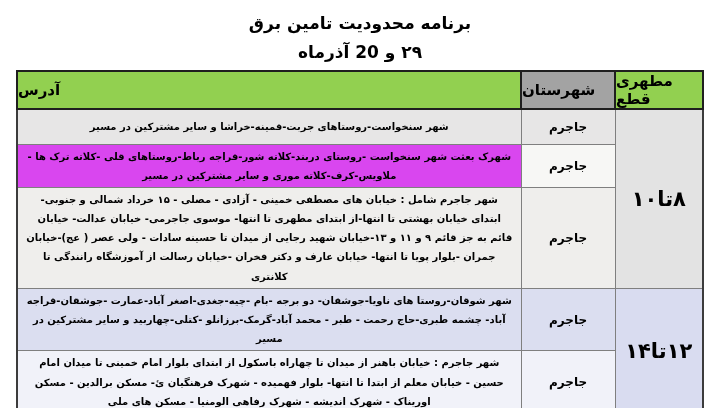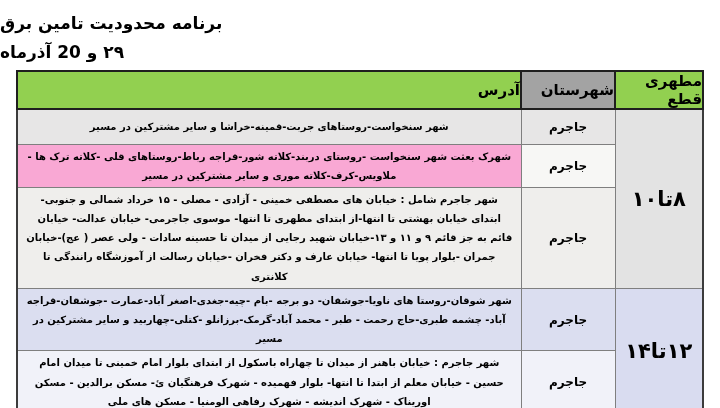--- a/index.html
+++ b/index.html
@@ -1,27 +1,27 @@
 <!DOCTYPE html>
 <html dir="rtl" lang="fa"><head>
 <meta charset="utf-8">
 <style>
   * { box-sizing: border-box; margin: 0; padding: 0; }
   html, body { width: 720px; height: 408px; background: #ffffff; overflow: hidden; }
   body { font-family: "DejaVu Sans", sans-serif; color: #000; }
 
-  .title-block { text-align: left; padding-top: 9px; }
+  .title-block { text-align: center; padding-top: 9px; }
   .title-line { font-size: 17px; font-weight: bold; line-height: 29px; color: #000; }
 
   table.outage { border-collapse: collapse; table-layout: fixed; width: 686px; margin: 3px auto 0 auto; border: 2px solid #3c3c3c; }
   col.c-time { width: 88px; }
   col.c-county { width: 94px; }
   col.c-address { width: 504px; }
 
-  th { border: 2px solid #1f1f1f; font-weight: bold; font-size: 15px; height: 36px; text-align: right; vertical-align: middle; }
+  th { border: 2px solid #1f1f1f; font-weight: bold; font-size: 15px; height: 36px; text-align: left; vertical-align: middle; }
   td { border: 1px solid #7f7f7f; font-weight: bold; text-align: center; vertical-align: middle; color: #000; }
 
   td.address { font-size: 10px; line-height: 1.92; padding: 2px 8px; text-align: center; }
   td.county { font-size: 12px; }
   td.time { font-size: 21px; letter-spacing: 0.5px; margin-top: 27px; }
 
   tr.r1 { height: 35px; }
   tr.r2 { height: 43px; }
   tr.r3 { height: 70px; }
   tr.r4 { height: 45px; }
@@ -51,21 +51,21 @@
       </tr>
     </thead>
     <tbody>
       <tr class="r1">
         <td class="time" rowspan="3" style="background-color: rgb(227, 227, 227);">۸تا۱۰</td>
         <td class="county" style="background-color: rgb(231, 230, 230);">جاجرم</td>
         <td class="address" style="background-color: rgb(231, 230, 230);">شهر سنخواست-روستاهای جربت-قمینه-خراشا و سایر مشترکین در مسیر</td>
       </tr>
       <tr class="r2">
         <td class="county" style="background-color: rgb(247, 247, 245);">جاجرم</td>
-        <td class="address" style="background-color: #f9a8d4;">شهرک بعثت شهر سنخواست -روستای دربند-کلاته شور-قراجه رباط-روستاهای قلی -کلاته ترک ها - ملاویس-کرف-کلاته موری و سایر مشترکین در مسیر</td>
+        <td class="address" style="background-color: #d946ef;">شهرک بعثت شهر سنخواست -روستای دربند-کلاته شور-قراجه رباط-روستاهای قلی -کلاته ترک ها - ملاویس-کرف-کلاته موری و سایر مشترکین در مسیر</td>
       </tr>
       <tr class="r3">
         <td class="county" style="background-color: rgb(239, 238, 236);">جاجرم</td>
         <td class="address" style="background-color: rgb(239, 238, 236);">شهر جاجرم شامل : خیابان های مصطفی خمینی - آزادی - مصلی - ۱۵ خرداد شمالی و جنوبی- ابتدای خیابان بهشتی تا انتها-از ابتدای مطهری تا انتها- موسوی جاجرمی- خیابان عدالت- خیابان قائم به جز قائم ۹ و ۱۱ و ۱۳-خیابان شهید رجایی از میدان تا حسینه سادات - ولی عصر ( عج)-خیابان جمران -بلوار پویا تا انتها- خیابان عارف و دکتر فخران -خیابان رسالت از آموزشگاه رانندگی تا کلانتری</td>
       </tr>
 
       <tr class="r4">
         <td class="time" rowspan="2" style="background-color: rgb(217, 220, 240);">۱۲تا۱۴</td>
         <td class="county" style="background-color: rgb(219, 222, 240);">جاجرم</td>
         <td class="address" style="background-color: rgb(219, 222, 240);">شهر شوقان-روستا های ناویا-جوشقان- دو برجه -بام -چیه-جغدی-اصغر آباد-عمارت -جوشقان-قراجه آباد- چشمه طبری-حاج رحمت - طبر - محمد آباد-گرمک-برزانلو -کتلی-چهاربید و سایر مشترکین در مسیر</td>

